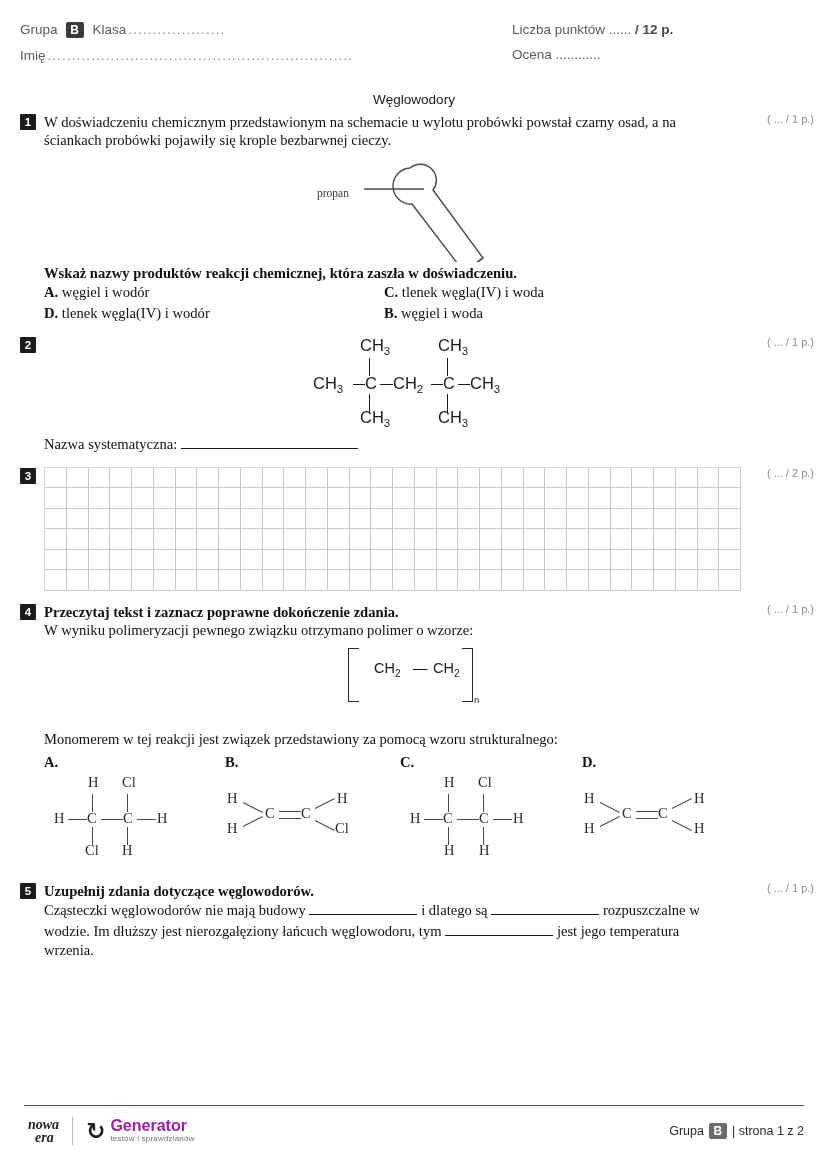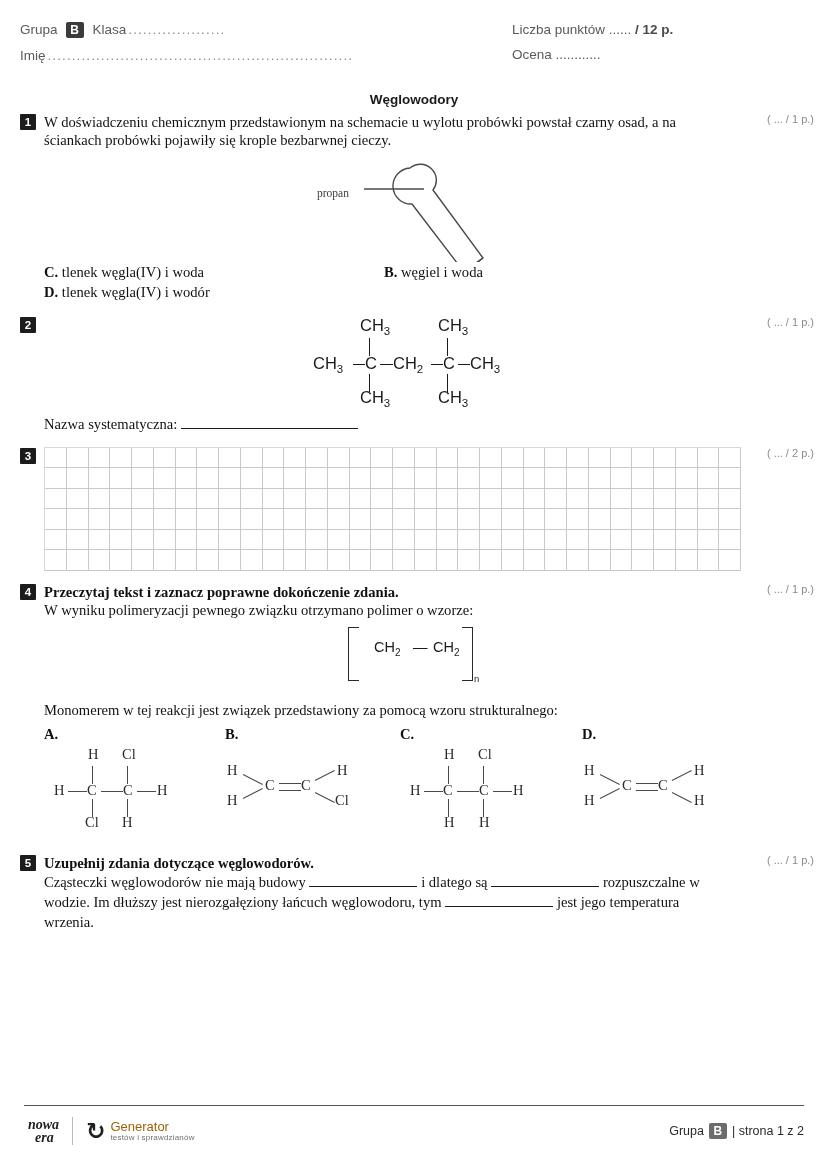--- a/index.html
+++ b/index.html
@@ -66,21 +66,21 @@
   .klasa-label { margin-left: 9px; margin-right: 2px; }
   .dots { letter-spacing: 1.1px; color: #8d8d8d; }
   .imie-label { margin-right: 2px; }
   .pts-bold { font-weight: bold; color: #4a4a4a; }
   .ocena-row { margin-top: 10px; padding-right: 30px; }
 
   
   .doc-title {
     text-align: center;
     font-family: "Liberation Sans", "DejaVu Sans", sans-serif;
-    font-weight: bold;
+    font-weight: normal;
     font-size: 13.5px;
     color: #1a1a1a;
     margin-top: 12px;
     margin-bottom: 6px;
   }
 
   
   .q { position: relative; margin-top: 6px; }
   .qnum {
     position: absolute;
@@ -287,21 +287,21 @@
     font-size: 23px;
     font-weight: bold;
     color: #1f1f1f;
     line-height: 1;
     margin-right: 5px;
   }
   .gen-text {
     font-family: "Liberation Sans", "DejaVu Sans", sans-serif;
     line-height: 1.05;
   }
-  .gen-text .t1 { font-size: 13px; font-weight: normal; color: #a16207; }
+  .gen-text .t1 { font-size: 16px; font-weight: bold; color: #a21caf; }
   .gen-text .t2 { font-size: 8px; color: #707070; letter-spacing: .2px; }
   .footer-right {
     position: absolute;
     right: 0;
     display: flex;
     align-items: center;
     font-family: "Liberation Sans", "DejaVu Sans", sans-serif;
     font-size: 12.5px;
     color: #2a2a2a;
     white-space: nowrap;
@@ -353,32 +353,37 @@
 
         <path d="M 398 14 A 16 16 0 0 1 421 36 L 471 104 L 452 118 L 400 50 A 16 16 0 0 1 398 14 Z" fill="none" stroke="#4a4a4a" stroke-width="1.4" stroke-linejoin="round"></path>
         <line x1="452" y1="118" x2="471" y2="104" stroke="#4a4a4a" stroke-width="1.4"></line>
 
         <line x1="458" y1="126" x2="472" y2="138" stroke="#4a4a4a" stroke-width="1.4"></line>
         <line x1="472" y1="126" x2="458" y2="138" stroke="#4a4a4a" stroke-width="1.4"></line>
       </svg>
     </div>
 
     <div class="qbody">
+      <div class="q1-prompt">Wskaż nazwy produktów reakcji chemicznej, która zaszła w doświadczeniu.</div>
       <div class="ans-grid">
+        <div>
+          <span class="lt">A.</span>
+          <span>węgiel i wodór</span>
+        </div>
         <div>
           <span class="lt">C.</span>
           <span>tlenek węgla(IV) i woda</span>
         </div>
         <div>
+          <span class="lt">D.</span>
+          <span>tlenek węgla(IV) i wodór</span>
+        </div>
+        <div>
           <span class="lt">B.</span>
           <span>węgiel i woda</span>
-        </div>
-        <div>
-          <span class="lt">D.</span>
-          <span>tlenek węgla(IV) i wodór</span>
         </div>
       </div>
     </div>
   </div>
 
   <div class="q" style="margin-top:14px">
     <div class="qnum">2</div>
     <div class="pts">( ... / 1 p.)</div>
 
     <div class="fig-formula2">
@@ -619,21 +624,21 @@
 
     <div class="fig-polymer">
       <div class="brk left" style="left:336px; top:6px;"></div>
       <span style="position:absolute; left:362px; top:18px;"><span>CH</span><sub style="font-size:10px">2</sub></span>
       <span style="position:absolute; left:401px; top:18px;">—</span>
       <span style="position:absolute; left:421px; top:18px;"><span>CH</span><sub style="font-size:10px">2</sub></span>
       <div class="brk right" style="left:450px; top:6px;"></div>
       <span class="poly-sub-n" style="left:462px; top:52px;">n</span>
     </div>
 
-    <div class="qbody" style="margin-top:8px">Monomerem w tej reakcji jest związek przedstawiony za pomocą wzoru strukturalnego:</div>
+    <div class="qbody" style="margin-top:16px">Monomerem w tej reakcji jest związek przedstawiony za pomocą wzoru strukturalnego:</div>
 
     <div class="opt-letters">
       <span style="left:0px">A.</span>
       <span style="left:181px">B.</span>
       <span style="left:356px">C.</span>
       <span style="left:538px">D.</span>
     </div>
 
     <div class="opt-row">
 

